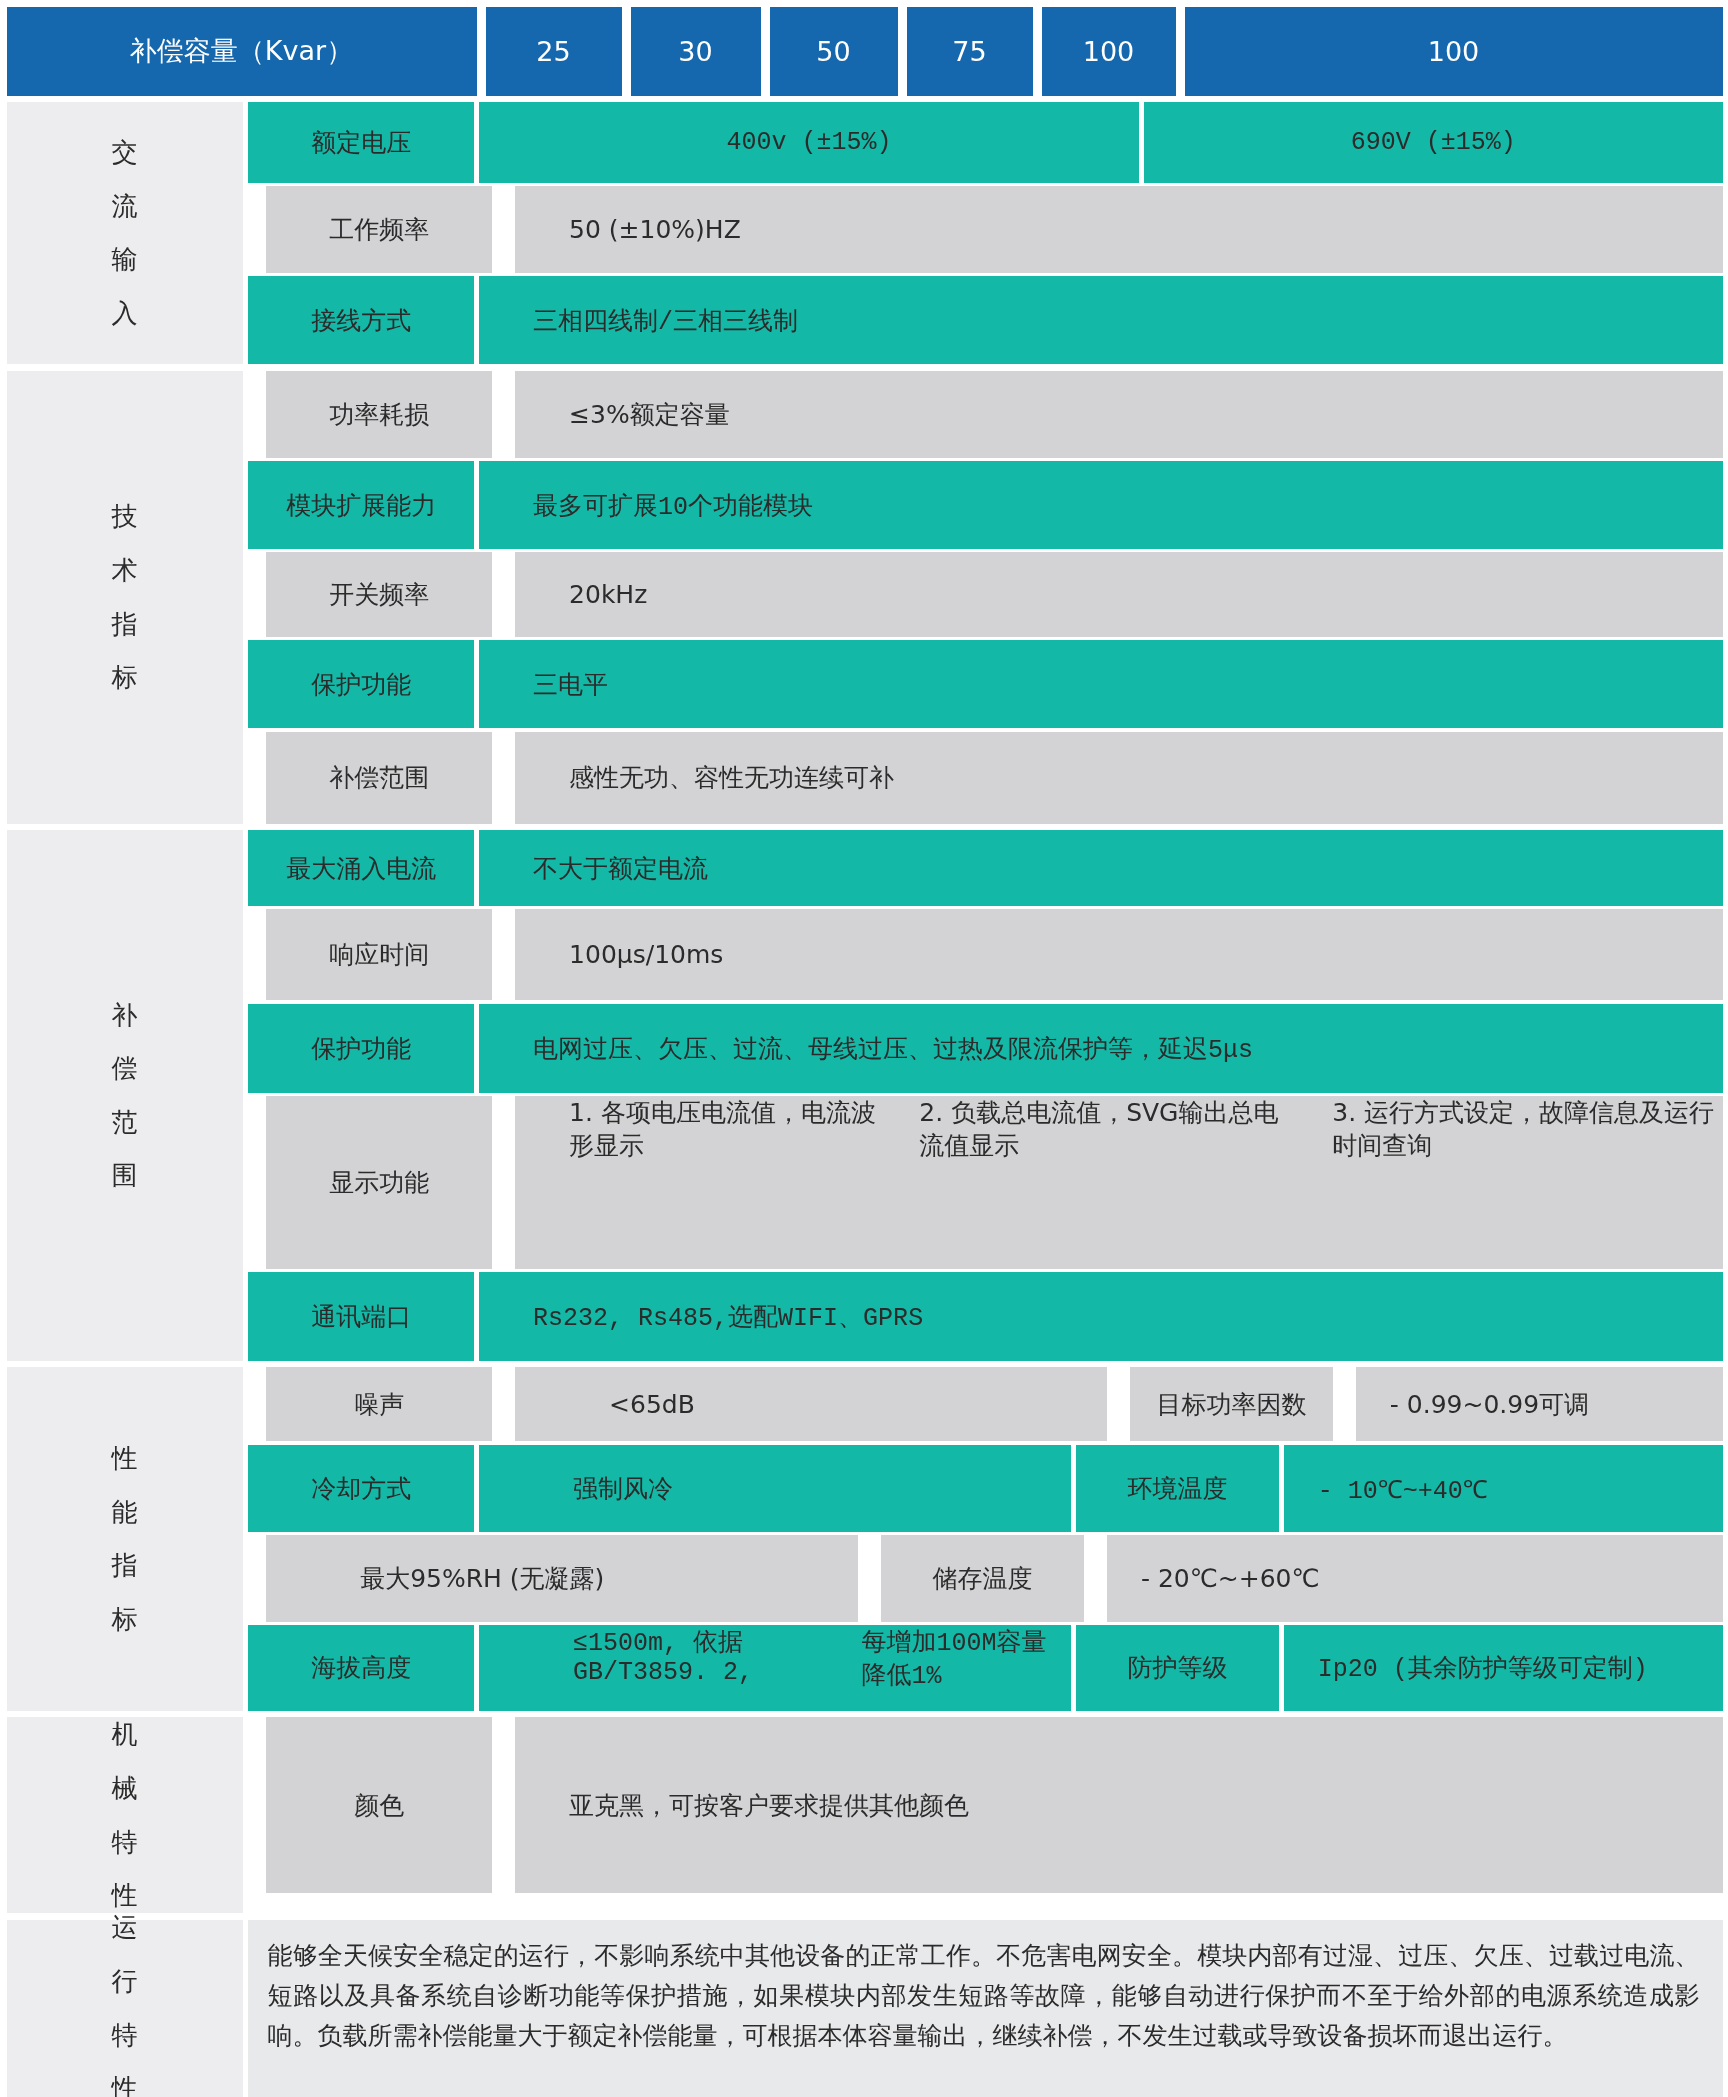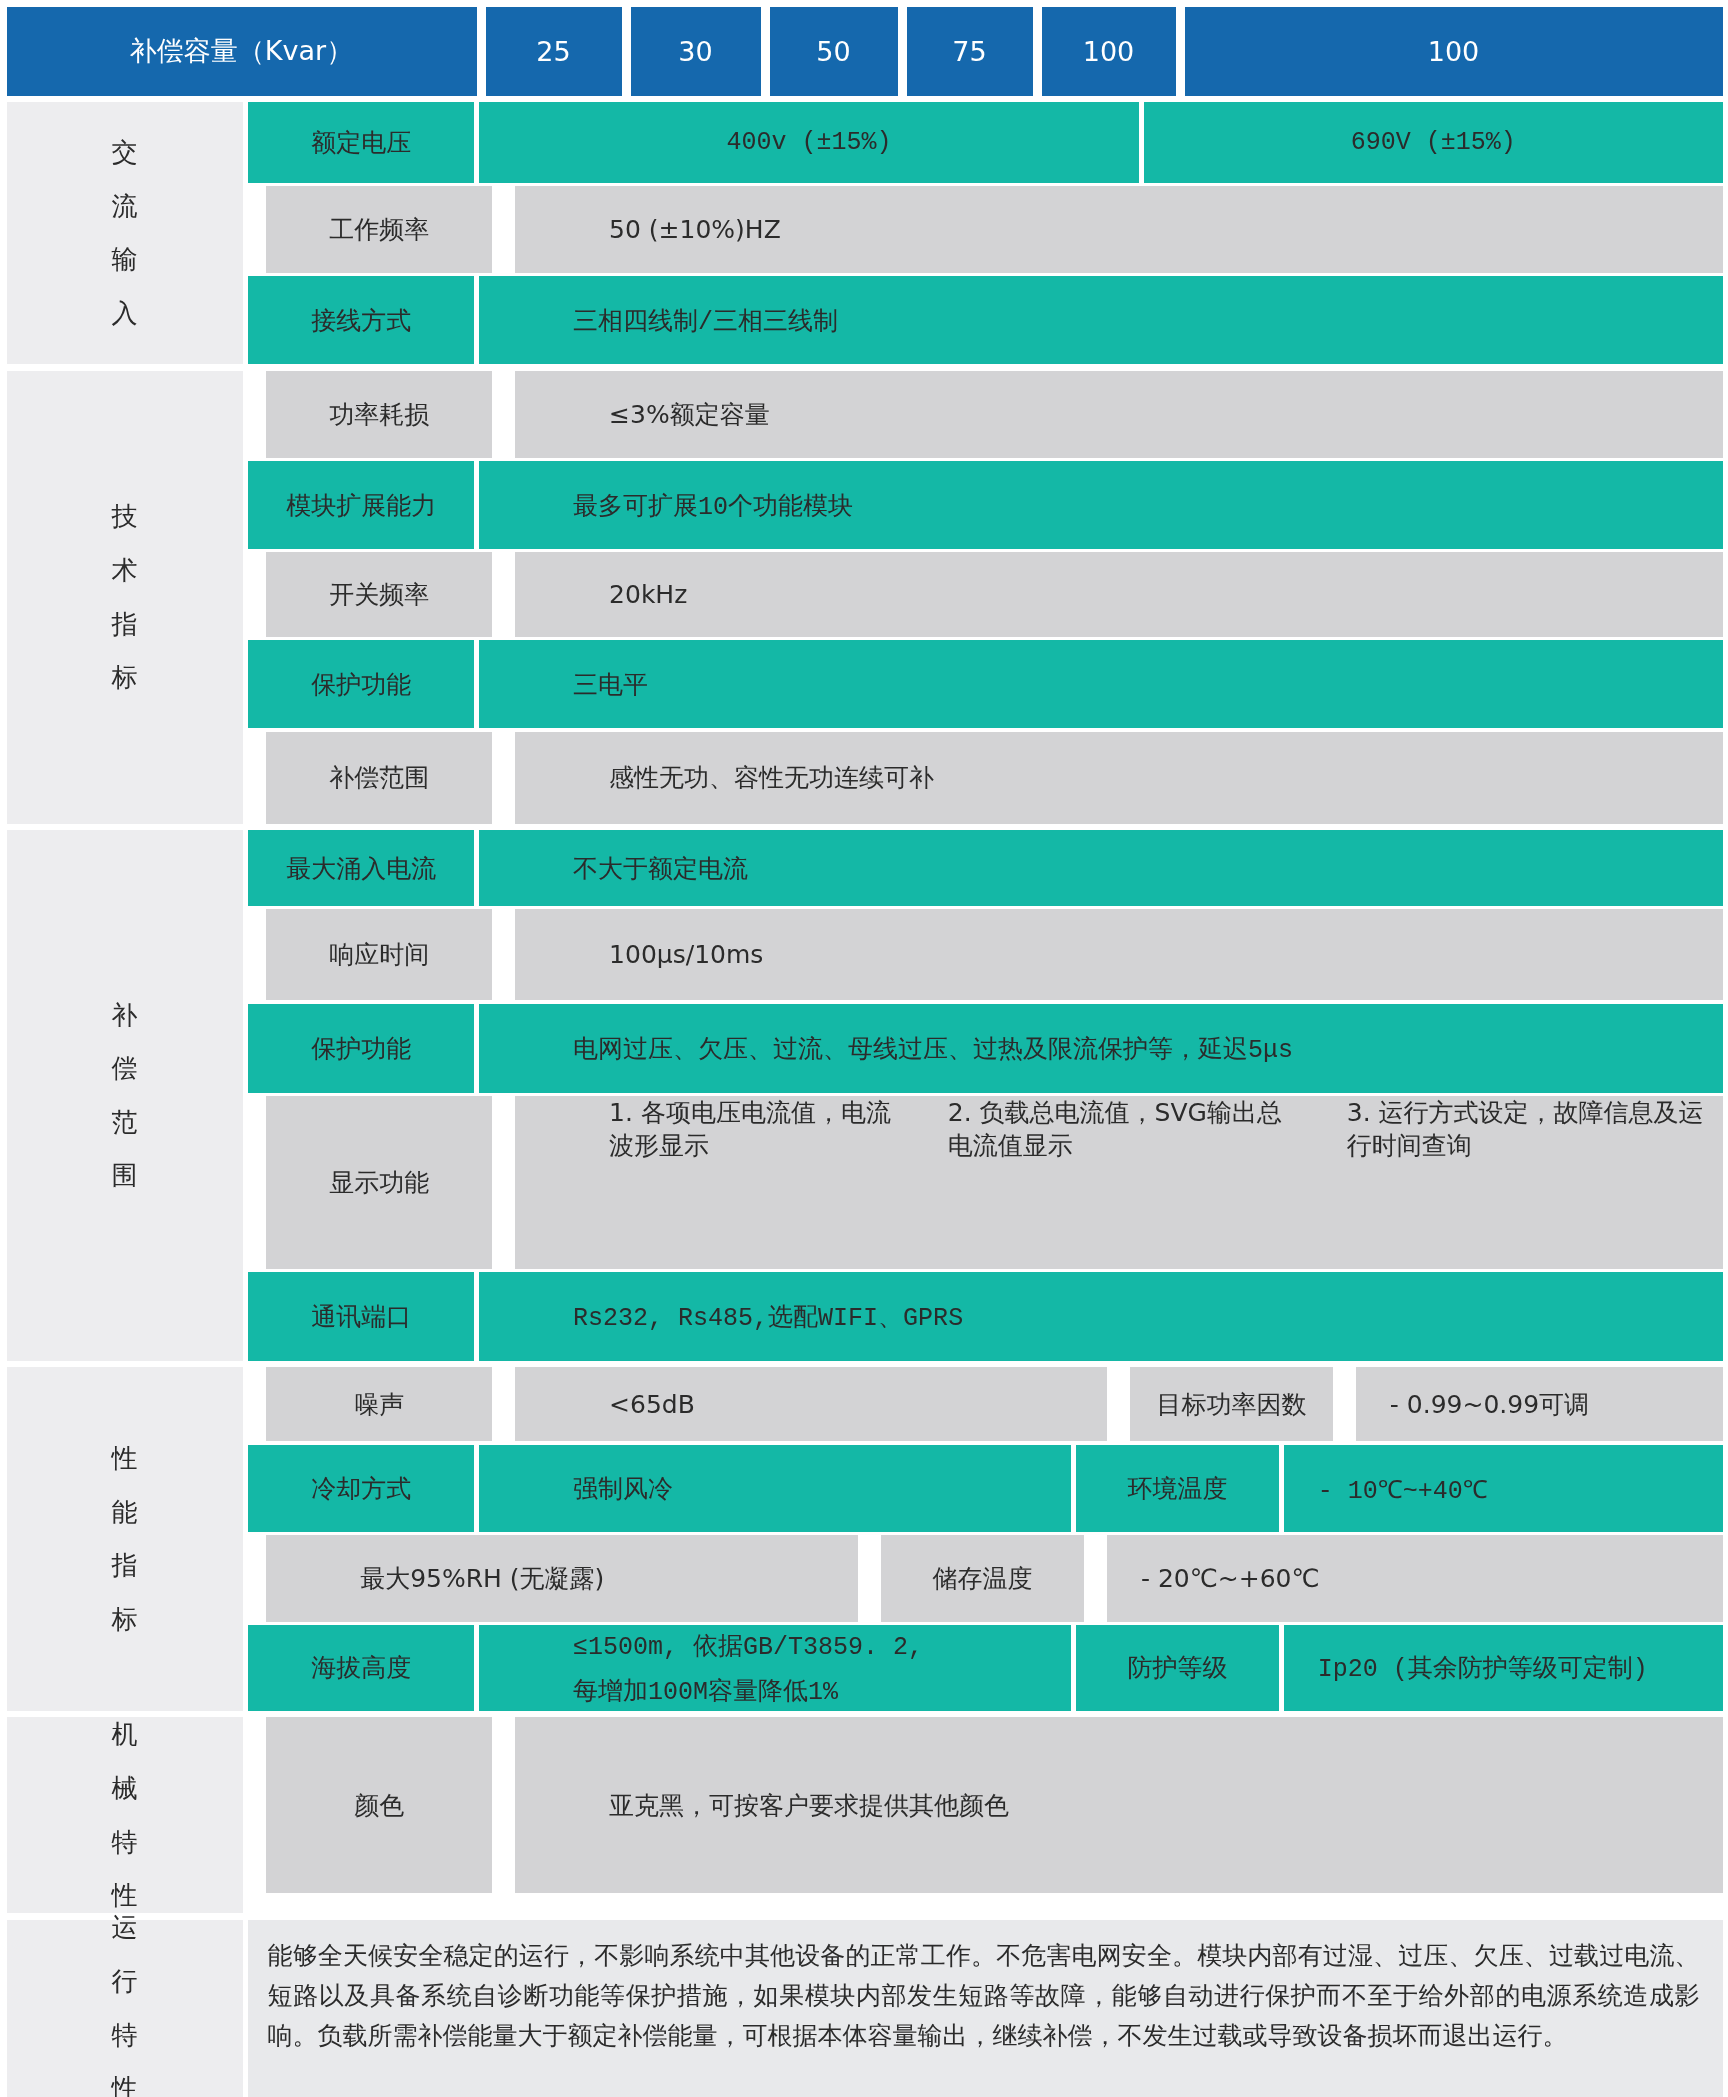--- a/index.html
+++ b/index.html
@@ -24,28 +24,28 @@
   
   .section{display:flex;margin-bottom:6.5px;}
   .cat{width:236px;flex:none;background:#ededef;margin-right:5.7px;}
   .vlabel{height:100%;display:flex;flex-direction:column;align-items:center;justify-content:center;gap:18.6px;font-size:26px;}
   .rows{flex:1;display:flex;flex-direction:column;gap:3.2px;}
   .row{display:flex;gap:4.9px;}
   .cell{display:flex;align-items:center;font-size:25px;}
   .light{background:#14b8a6;font-family:Liberation Mono, monospace;}
   .dark{background:#d3d3d5;margin-left:18px;}
   .param{width:226px;flex:none;justify-content:center;text-align:center;}
-  .value{flex:1;padding-left:94px;}
+  .value{flex:1;padding-left:54px;}
   .value-split-a{width:660px;flex:none;justify-content:center;}
   .value-split-b{flex:1;justify-content:center;}
   .value1{width:498px;flex:none;padding-left:94px;}
   .param2{width:203px;flex:none;justify-content:center;text-align:center;}
   .value2{flex:1;padding-left:34px;}
   .multiline{flex-direction:row;align-items:flex-start;justify-content:center;gap:41px;}
-  .twolines{flex-direction:column;align-items:flex-start;justify-content:center;gap:11.3px;}
+  .twolines{flex-direction:row;align-items:flex-start;justify-content:center;gap:11.3px;}
   .paragraph-cell{flex:1;background:#e8e9eb;font-size:25px;line-height:40px;
     padding:16px 23px 0 19.4px;text-align:justify;box-sizing:border-box;}
 </style>
 </head>
 <body>
 
 <div class="page">
   <div class="tablewrap">
 
     <div class="hdr">

